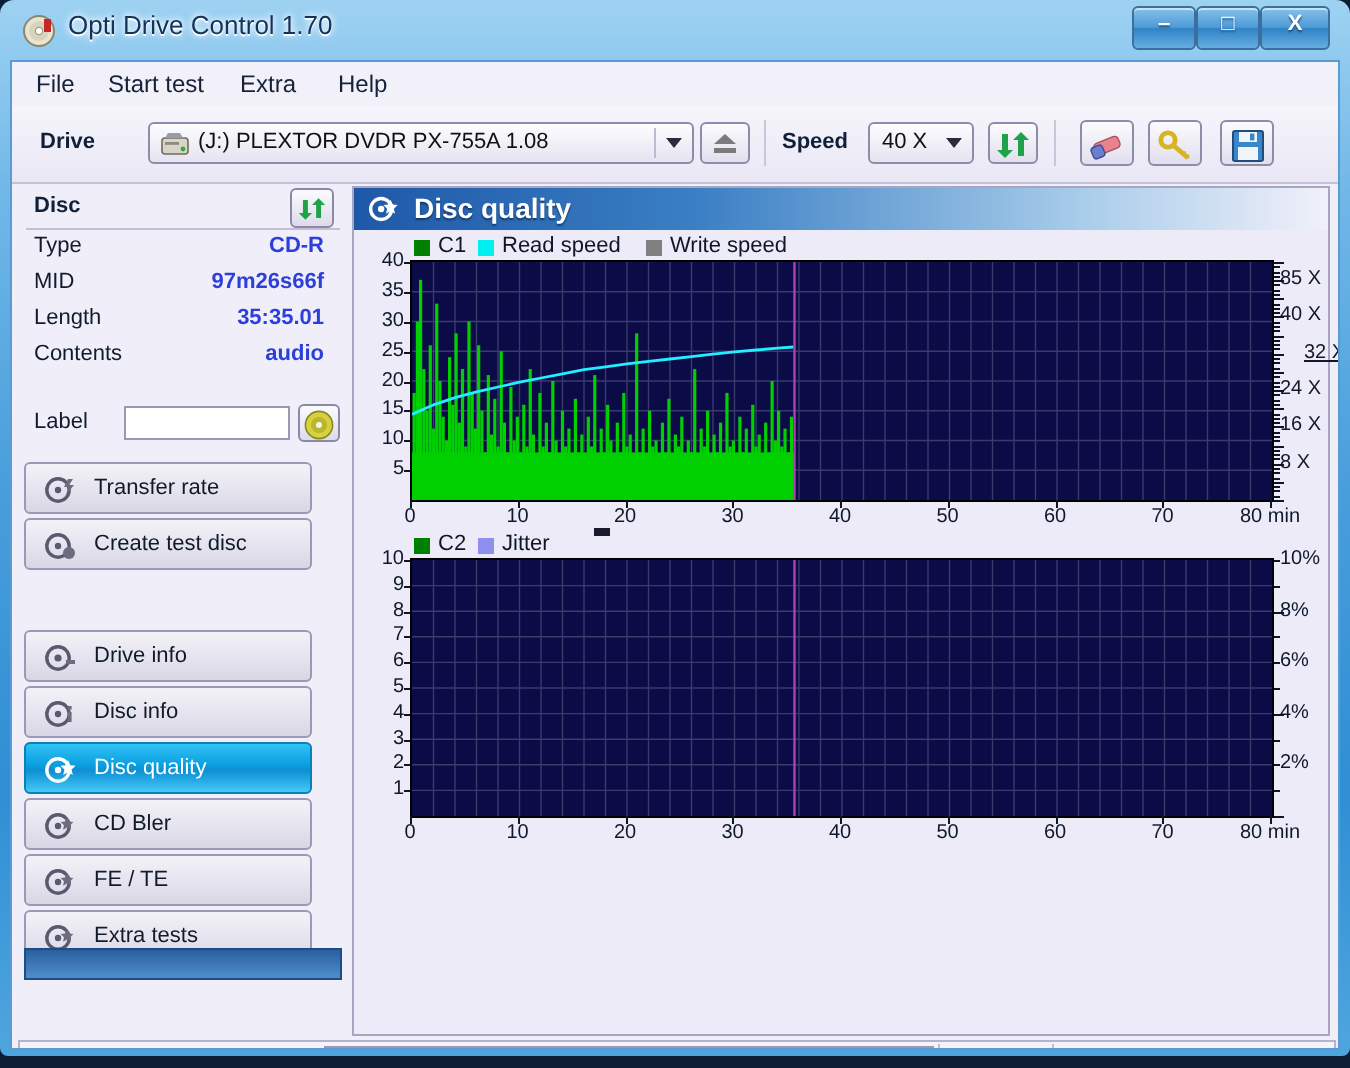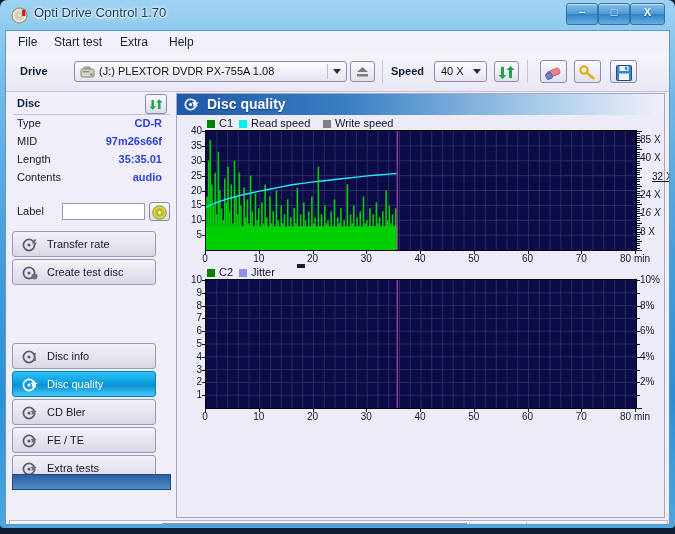--- a/index.html
+++ b/index.html
@@ -335,20 +335,30 @@
       </div>
       <div class="navbtn" style="top:166px">
         <span class="nb-icon">
           <svg width="16" height="16" viewBox="0 0 16 16">
               <circle cx="7" cy="8" r="5.6" fill="none" stroke="#5a5a6e" stroke-width="1.7"></circle>
               <circle cx="7" cy="8" r="1.6" fill="#5a5a6e"></circle>
               <circle cx="12.5" cy="11.5" r="3" fill="#6c6c80"></circle>
             </svg>
         </span>
         <span class="nb-label">Create test disc</span>
+      </div>
+      <div class="navbtn" style="top:222px">
+        <span class="nb-icon">
+          <svg width="16" height="16" viewBox="0 0 16 16">
+              <circle cx="7" cy="8" r="5.6" fill="none" stroke="#5a5a6e" stroke-width="1.7"></circle>
+              <circle cx="7" cy="8" r="1.8" fill="#5a5a6e"></circle>
+              <rect x="11" y="9" width="4.5" height="2" fill="#6c6c80"></rect>
+            </svg>
+        </span>
+        <span class="nb-label">Drive info</span>
       </div>
       <div class="navbtn" style="top:250px">
         <span class="nb-icon">
           <svg width="16" height="16" viewBox="0 0 16 16">
               <circle cx="7" cy="8" r="5.6" fill="none" stroke="#5a5a6e" stroke-width="1.7"></circle>
               <circle cx="7" cy="8" r="1.6" fill="#5a5a6e"></circle>
               <rect x="12" y="4" width="1.8" height="1.8" fill="#6c6c80"></rect>
               <rect x="12" y="7" width="1.8" height="5" fill="#6c6c80"></rect>
             </svg>
         </span>
@@ -609,21 +619,21 @@
           <div class="ytick" style="left: 1px; width: 24px; top: 120.25px;">10</div>
           <div class="tickmark" style="left: 25px; top: 126.25px; width: 3px; height: 1px;"></div>
           <div class="ytick" style="left: 1px; width: 24px; top: 135.125px;">5</div>
           <div class="tickmark" style="left: 25px; top: 141.125px; width: 3px; height: 1px;"></div>
         </div>
       <div id="c1-yr">
           <div class="ytickR" style="left: 463px; top: 40.1538px;">85 X</div>
           <div class="ytickR" style="left: 463px; top: 58.4615px;">40 X</div>
           <div class="ytickR" style="left: 475px; top: 76.7692px; text-decoration: underline;">32 X</div>
           <div class="ytickR" style="left: 463px; top: 95.0769px;">24 X</div>
-          <div class="ytickR" style="left: 463px; top: 113.385px; font-style: italic;">16 X</div>
+          <div class="ytickR" style="left: 463px; top: 113.385px;">16 X</div>
           <div class="ytickR" style="left: 463px; top: 131.692px;">8 X</div>
           <div class="tickmark" style="left: 460px; top: 156px; width: 5px; height: 1px;"></div>
           <div class="tickmark" style="left: 460px; top: 153.712px; width: 3px; height: 1px;"></div>
           <div class="tickmark" style="left: 460px; top: 151.423px; width: 3px; height: 1px;"></div>
           <div class="tickmark" style="left: 460px; top: 149.135px; width: 3px; height: 1px;"></div>
           <div class="tickmark" style="left: 460px; top: 146.846px; width: 5px; height: 1px;"></div>
           <div class="tickmark" style="left: 460px; top: 144.558px; width: 3px; height: 1px;"></div>
           <div class="tickmark" style="left: 460px; top: 142.269px; width: 3px; height: 1px;"></div>
           <div class="tickmark" style="left: 460px; top: 139.981px; width: 3px; height: 1px;"></div>
           <div class="tickmark" style="left: 460px; top: 137.692px; width: 5px; height: 1px;"></div>

